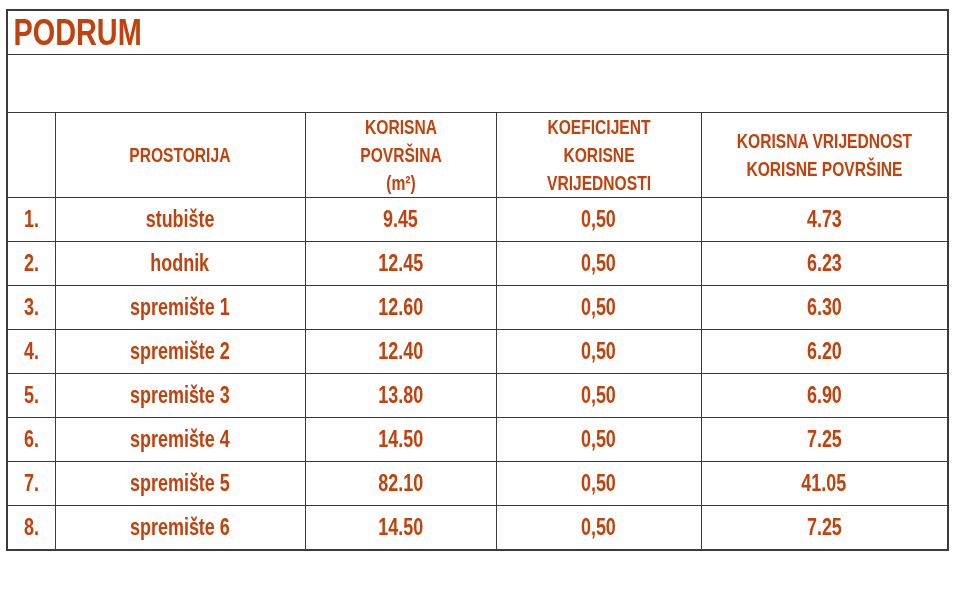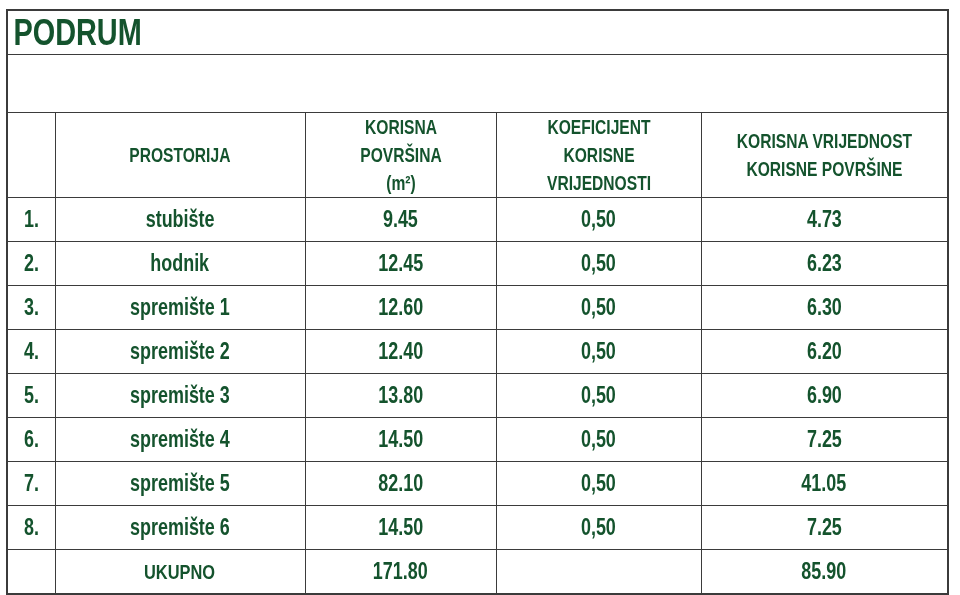--- a/index.html
+++ b/index.html
@@ -24,21 +24,21 @@
     width: 941px;
     border-collapse: collapse;
     table-layout: fixed;
     border: 2px solid #3b3b3b;
   }
   table.tbl td {
     border: 1.5px solid #3b3b3b;
     text-align: center;
     vertical-align: middle;
     padding: 0;
-    color: #14532d;
+    color: #c2410c;
     overflow: hidden;
   }
   
   .cnd {
     display: inline-block;
     transform: scaleX(0.78);
     transform-origin: center center;
     white-space: pre-line;
     font-weight: bold;
     letter-spacing: 0px;
@@ -170,22 +170,15 @@
     </tr>
 
     <tr class="data-row">
       <td class="num-cell"><span class="cnd">8.</span></td>
       <td class="room-cell"><span class="cnd">spremište 6</span></td>
       <td><span class="cnd">14.50</span></td>
       <td><span class="cnd">0,50</span></td>
       <td><span class="cnd">7.25</span></td>
     </tr>
 
-    <tr class="total-row">
-      <td class="num-cell"><span class="cnd"></span></td>
-      <td class="room-cell"><span class="cnd">UKUPNO</span></td>
-      <td><span class="cnd">171.80</span></td>
-      <td><span class="cnd"></span></td>
-      <td><span class="cnd">85.90</span></td>
-    </tr>
   </tbody>
     </table>
 </div>
 
 </body></html>

